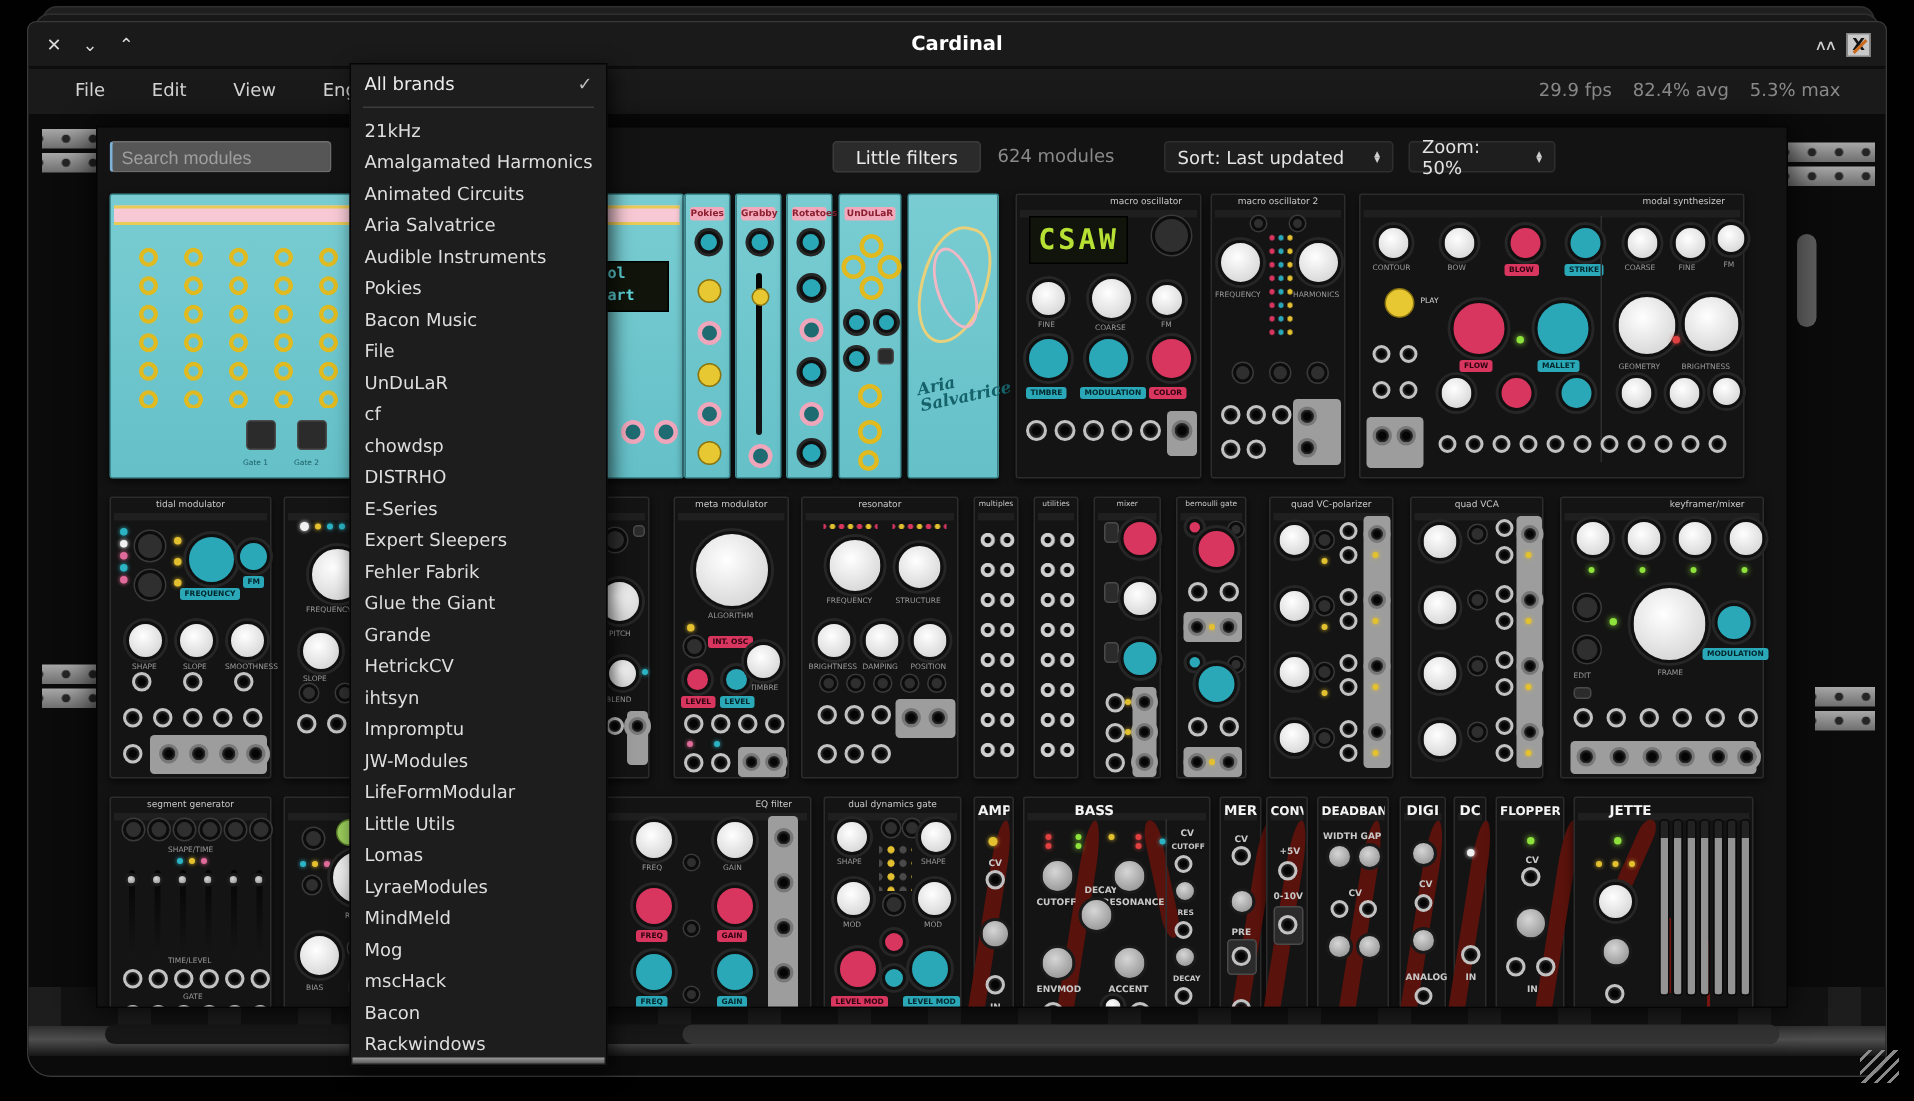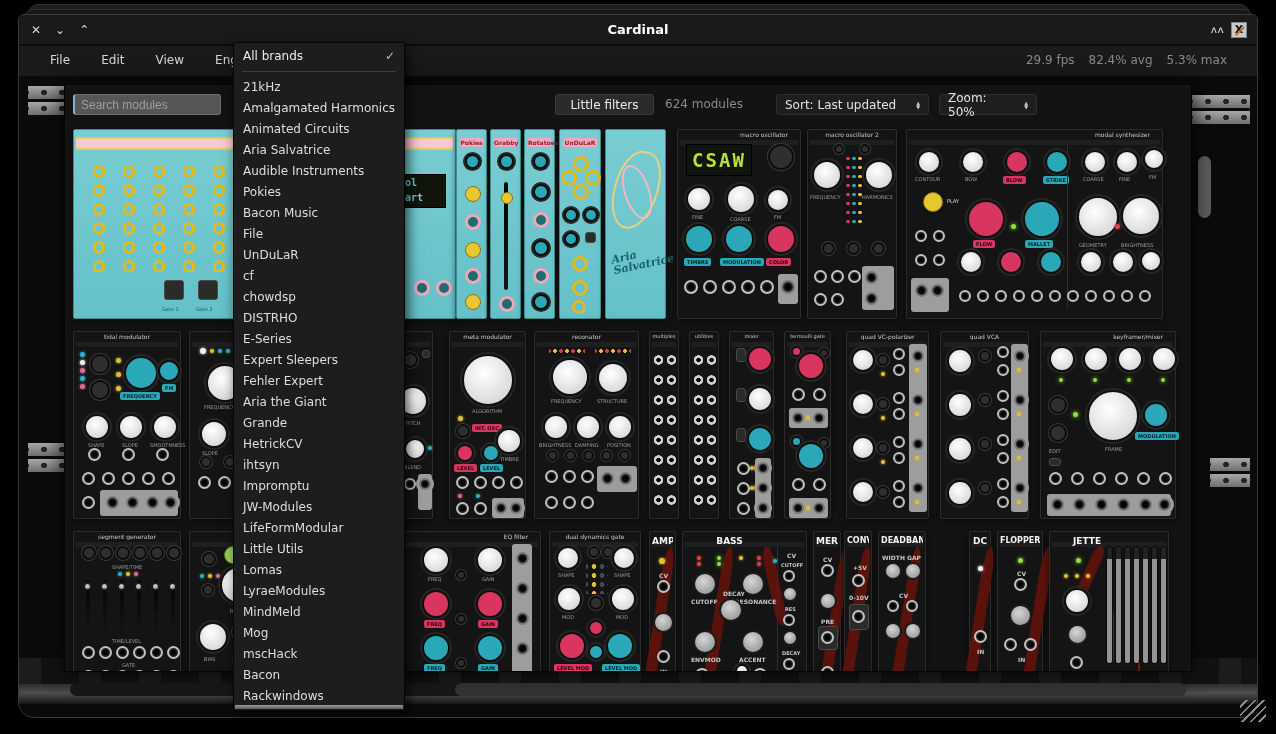--- a/index.html
+++ b/index.html
@@ -767,20 +767,30 @@
     <i class="ml" style="left:3px;top:22px">WIDTH</i>
     <i class="ml" style="left:28px;top:22px">GAP</i>
     <i class="ml" style="left:20px;top:60px">CV</i>
   <span class="kb kb-g" style="left: 5px; top: 30px; width: 18px; height: 18px;"></span>
       <span class="kb kb-g" style="left: 25px; top: 30px; width: 18px; height: 18px;"></span>
       <span class="kb kb-j" style="left: 8px; top: 68px; width: 12px; height: 12px;"></span>
       <span class="kb kb-j" style="left: 27px; top: 68px; width: 12px; height: 12px;"></span>
       <span class="kb kb-g" style="left: 5px; top: 90px; width: 18px; height: 18px;"></span>
       <span class="kb kb-g" style="left: 25px; top: 90px; width: 18px; height: 18px;"></span>
     </div>
+  <div class="mod aut" style="left:868px;top:446px;width:31px;height:190px">
+    <div class="rc" style="left:6px;top:14px;height:172px"></div>
+    <div class="mtitle">DIGI</div>
+    <i class="ml" style="left:12px;top:54px">CV</i>
+    <i class="ml" style="left:3px;top:116px">ANALOG</i>
+  <span class="kb kb-g" style="left: 6px; top: 28px; width: 18px; height: 18px;"></span>
+      <span class="kb kb-j" style="left: 9px; top: 64px; width: 12px; height: 12px;"></span>
+      <span class="kb kb-g" style="left: 6px; top: 86px; width: 18px; height: 18px;"></span>
+      <span class="kb kb-j" style="left: 9px; top: 126px; width: 12px; height: 12px;"></span>
+    </div>
   <div class="mod aut" style="left:904px;top:446px;width:22px;height:190px">
     <div class="rc" style="left:2px;top:14px;height:172px"></div>
     <div class="mtitle">DC</div>
     <i class="ml" style="left:7px;top:116px">IN</i>
   <span class="kb kb-lw" style="left: 8px; top: 34px; width: 5px; height: 5px;"></span>
       <span class="kb kb-j" style="left: 4px; top: 98px; width: 13px; height: 13px;"></span>
     </div>
   <div class="mod aut" style="left:932px;top:446px;width:46px;height:190px">
     <div class="rc" style="left:32px;top:14px;height:172px"></div>
     <div class="mtitle" style="font-size:8px">FLOPPER</div>
@@ -828,22 +838,22 @@
   <div class="dd-item">Audible Instruments</div>
   <div class="dd-item">Pokies</div>
   <div class="dd-item">Bacon Music</div>
   <div class="dd-item">File</div>
   <div class="dd-item">UnDuLaR</div>
   <div class="dd-item">cf</div>
   <div class="dd-item">chowdsp</div>
   <div class="dd-item">DISTRHO</div>
   <div class="dd-item">E-Series</div>
   <div class="dd-item">Expert Sleepers</div>
-  <div class="dd-item">Fehler Expert</div>
-  <div class="dd-item">Aria the Giant</div>
+  <div class="dd-item">Fehler Fabrik</div>
+  <div class="dd-item">Glue the Giant</div>
   <div class="dd-item">Grande</div>
   <div class="dd-item">HetrickCV</div>
   <div class="dd-item">ihtsyn</div>
   <div class="dd-item">Impromptu</div>
   <div class="dd-item">JW-Modules</div>
   <div class="dd-item">LifeFormModular</div>
   <div class="dd-item">Little Utils</div>
   <div class="dd-item">Lomas</div>
   <div class="dd-item">LyraeModules</div>
   <div class="dd-item">MindMeld</div>

